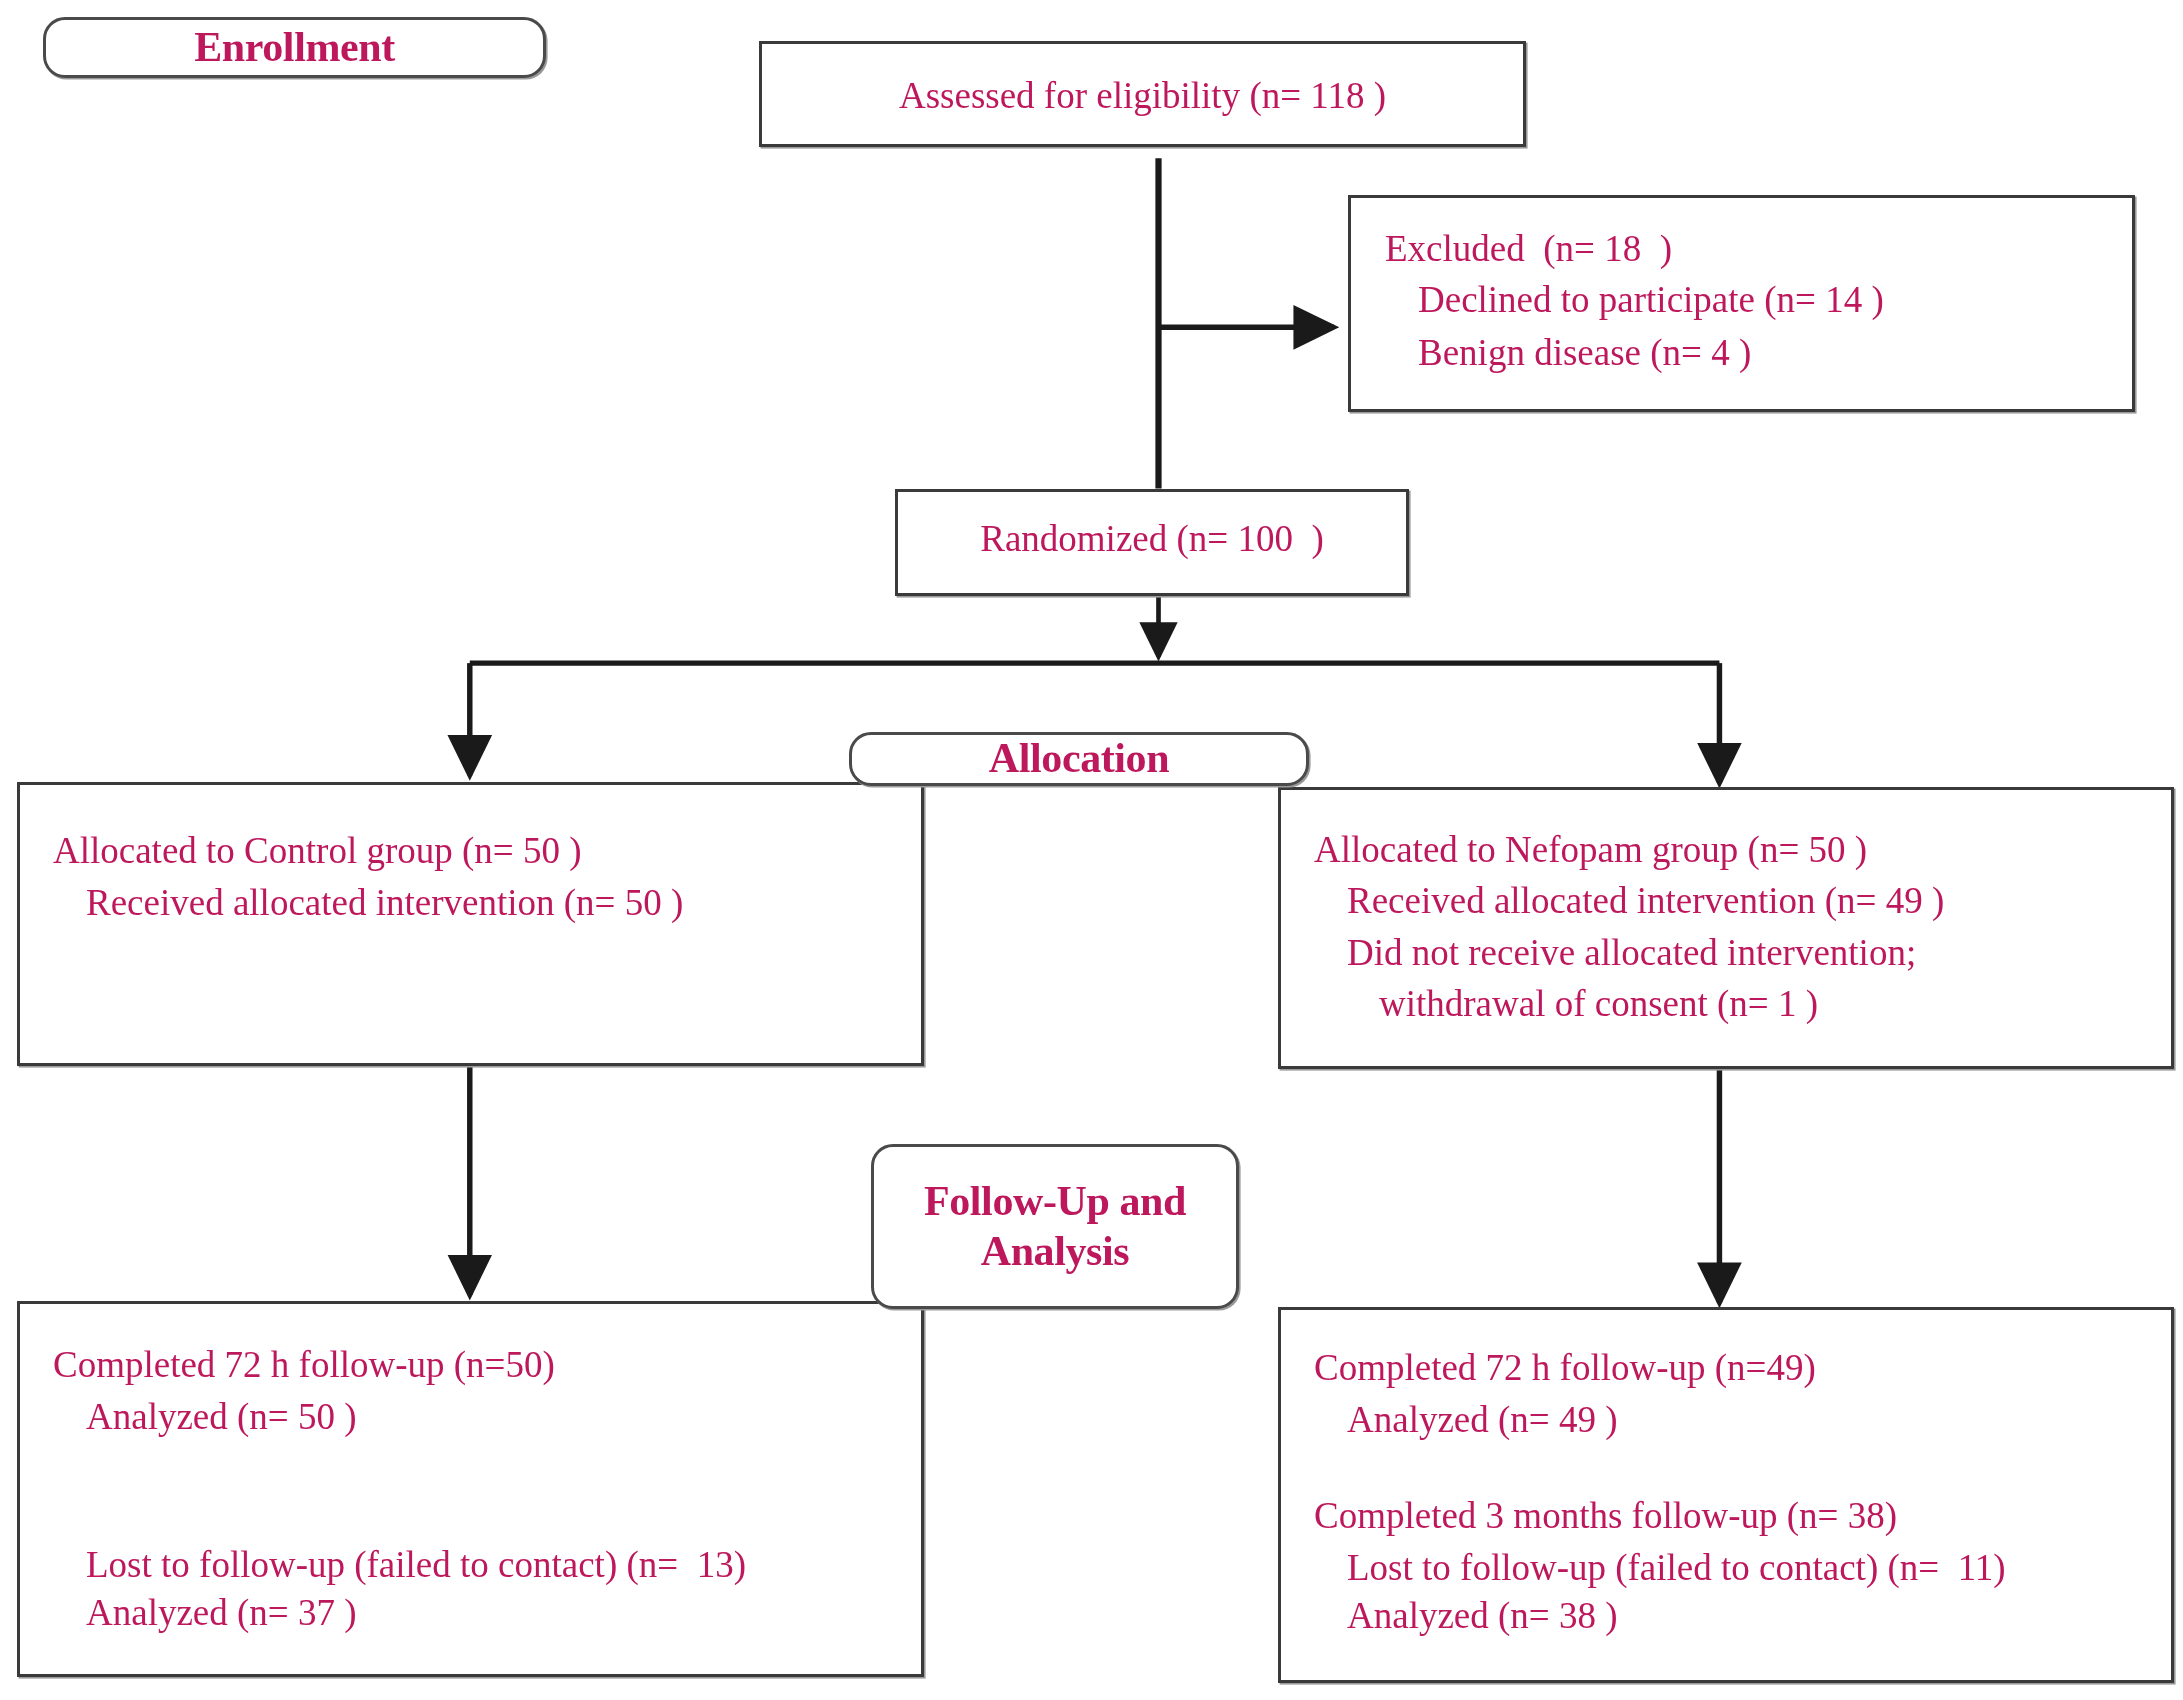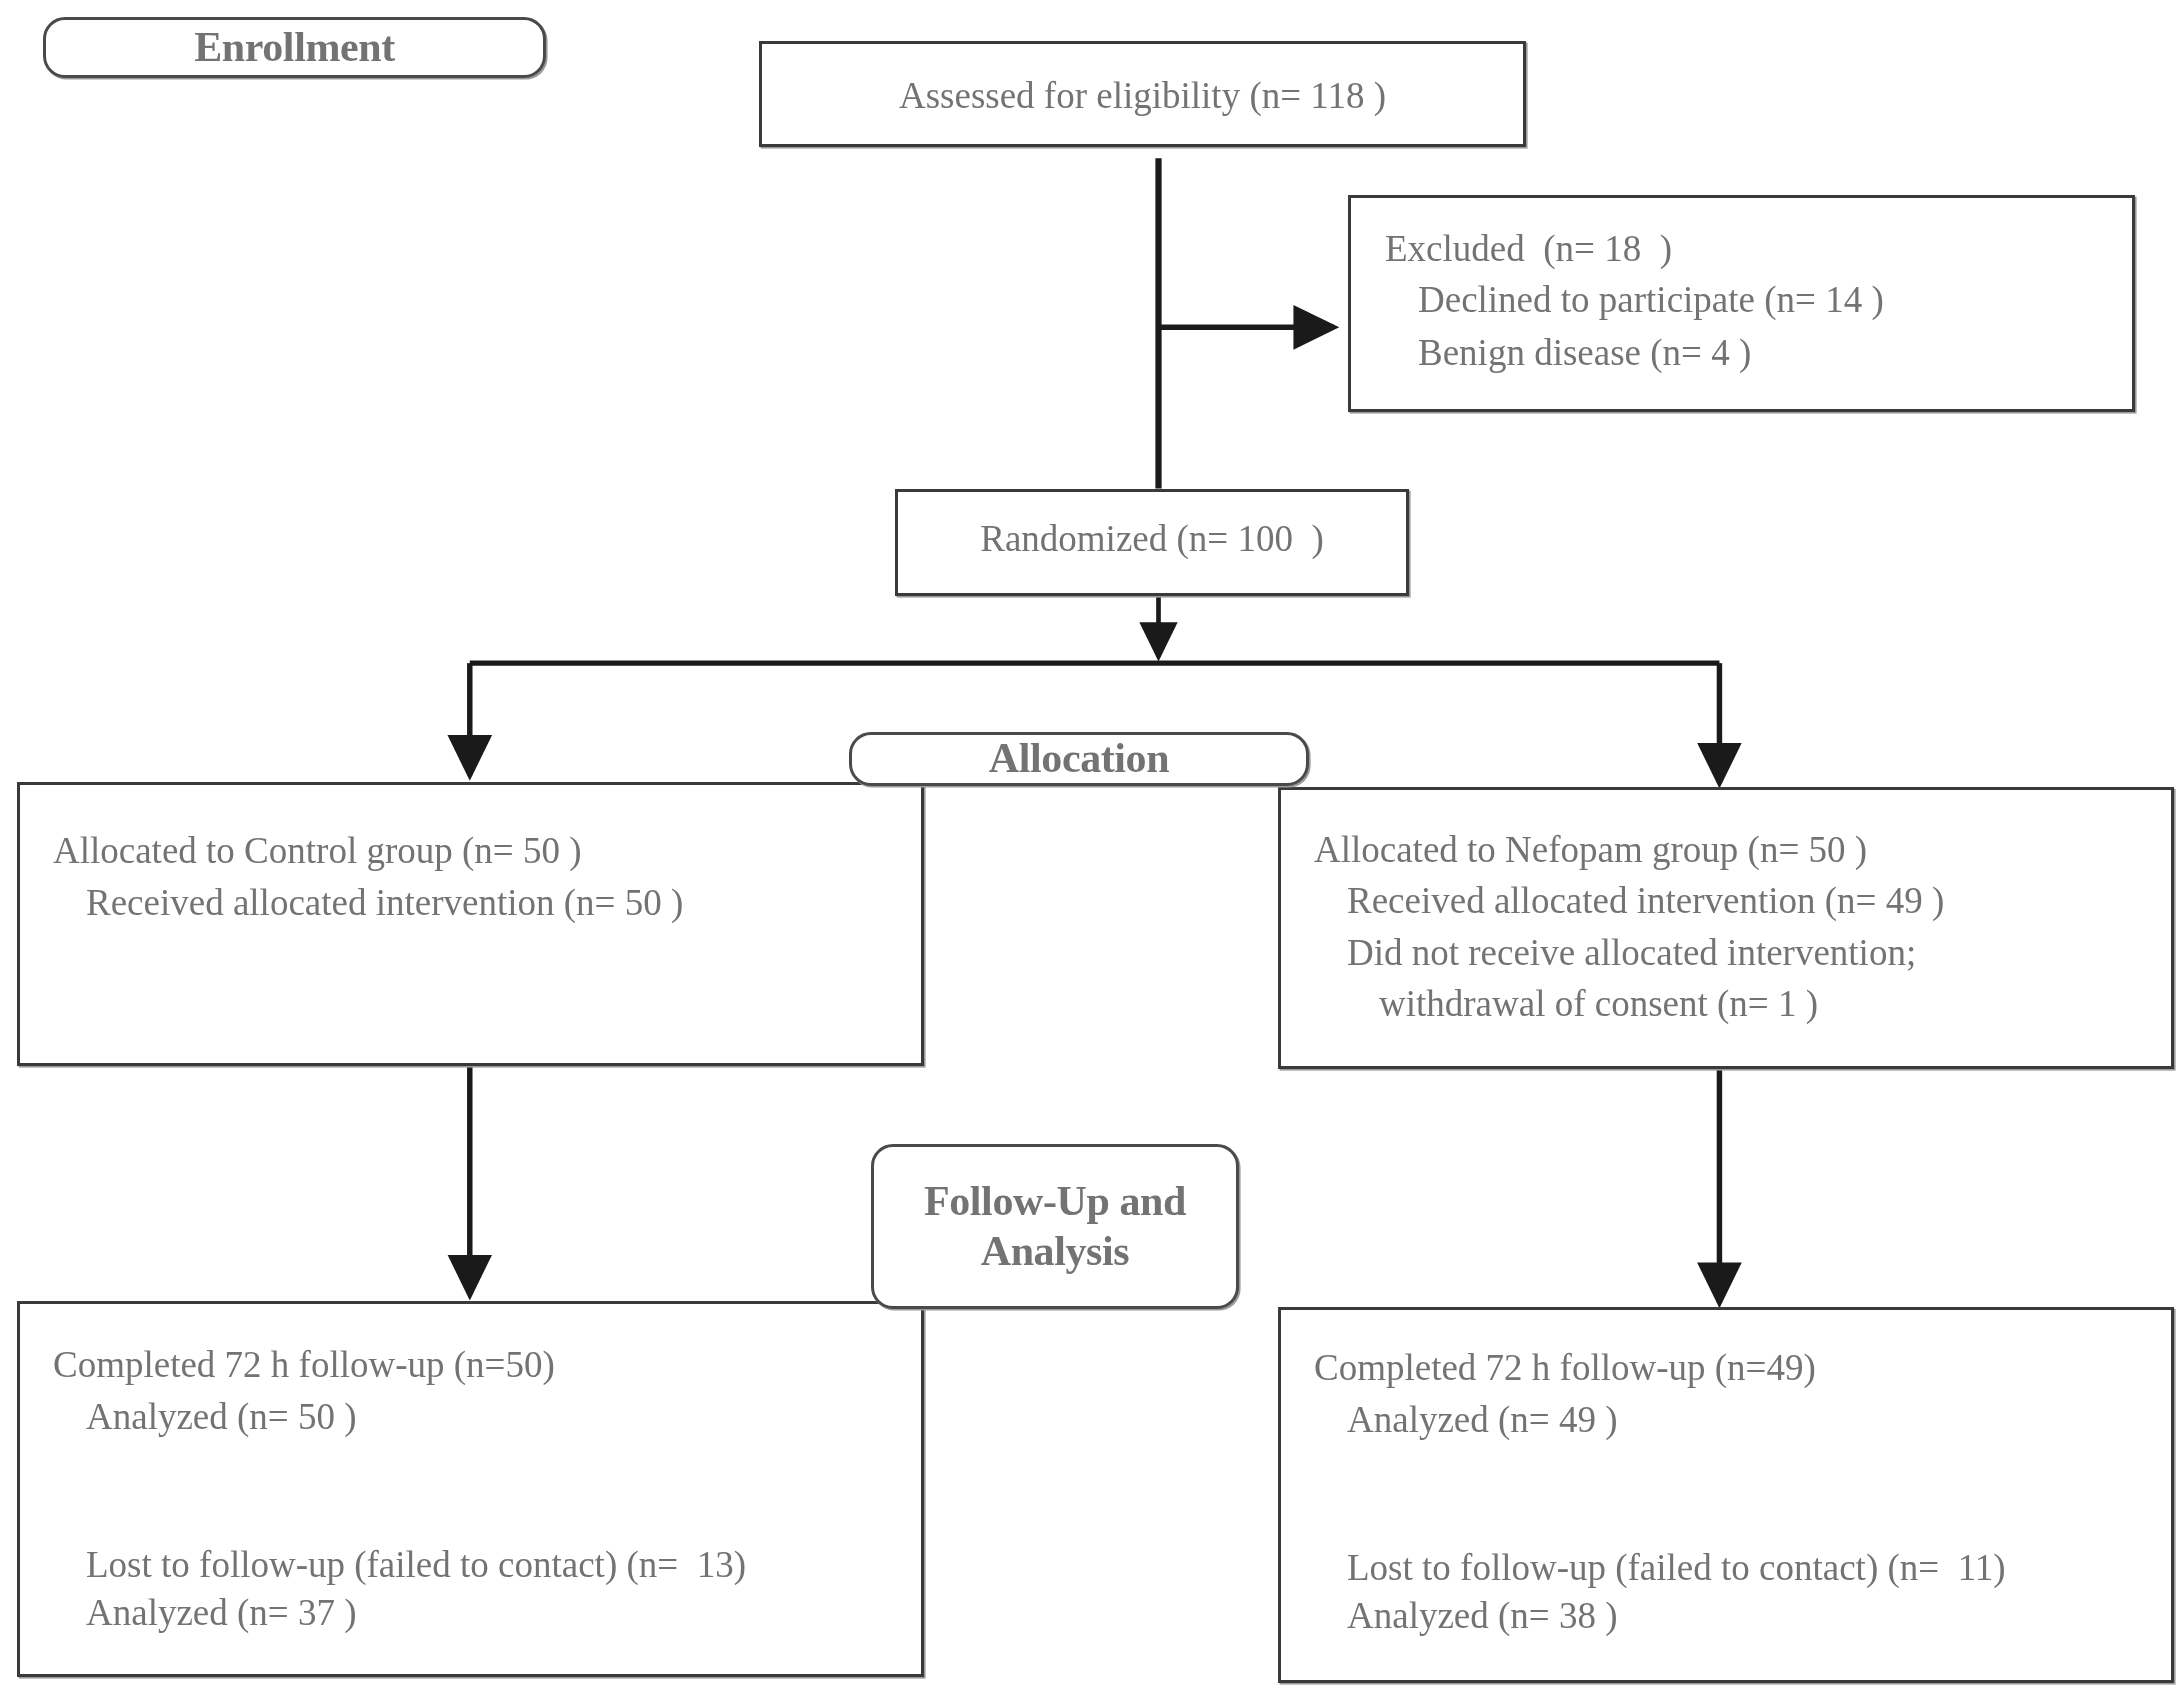--- a/index.html
+++ b/index.html
@@ -1,21 +1,21 @@
 <!DOCTYPE html>
 <html style="font-size:12.5px"><head>
 <meta charset="utf-8">
 <style>
   html,body{margin:0;padding:0;background:#ffffff;}
   #root{
     position:relative;
     width:2183px;height:1701px;
     background:#ffffff;
     font-family:"Liberation Serif","DejaVu Serif",serif;
-    color:#737373;
+    color:#be185d;
     overflow:hidden;
   }
   #svg-layer{position:absolute;left:0;top:0;width:2183px;height:1701px;}
 
   .node{position:absolute;box-sizing:border-box;background:#ffffff;}
 
   
   .rect-box{
     border:3.1px solid #3a3a3a;
     box-shadow:1.6px 1.6px 0 0 #9a9a9a;
@@ -117,20 +117,21 @@
   <div class="node rect-box" style="left:17px;top:1301px;width:907px;height:376px;">
     <div class="box-text" style="left:33px;top:37px;">Completed 72 h follow-up (n=50)</div>
     <div class="box-text indent1" style="left:33px;top:89px;">Analyzed (n= 50 )</div>
     <div class="box-text indent1" style="left:33px;top:237px;">Lost to follow-up (failed to contact) (n=  13)</div>
     <div class="box-text indent1" style="left:33px;top:285px;">Analyzed (n= 37 )</div>
   </div>
 
   <div class="node rect-box" style="left:1278px;top:1307px;width:896px;height:376px;">
     <div class="box-text" style="left:33px;top:34px;">Completed 72 h follow-up (n=49)</div>
     <div class="box-text indent1" style="left:33px;top:86px;">Analyzed (n= 49 )</div>
+    <div class="box-text" style="left:33px;top:182px;">Completed 3 months follow-up (n= 38)</div>
     <div class="box-text indent1" style="left:33px;top:234px;">Lost to follow-up (failed to contact) (n=  11)</div>
     <div class="box-text indent1" style="left:33px;top:282px;">Analyzed (n= 38 )</div>
   </div>
 
   <div class="node stage-box" style="left:871px;top:1144px;width:368px;height:165px;z-index:5;flex-direction:column;">
     <span class="stage-label">Follow-Up and</span>
     <span class="stage-label">Analysis</span>
   </div>
 
 </div>

